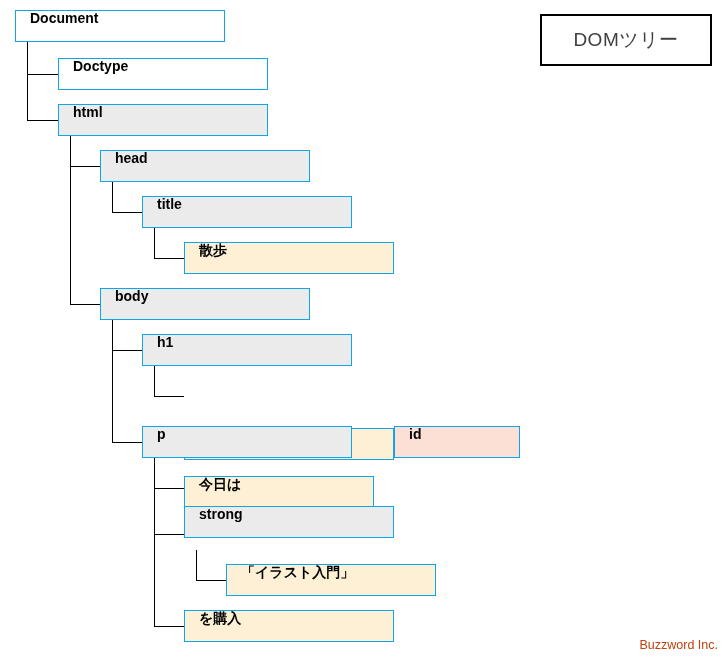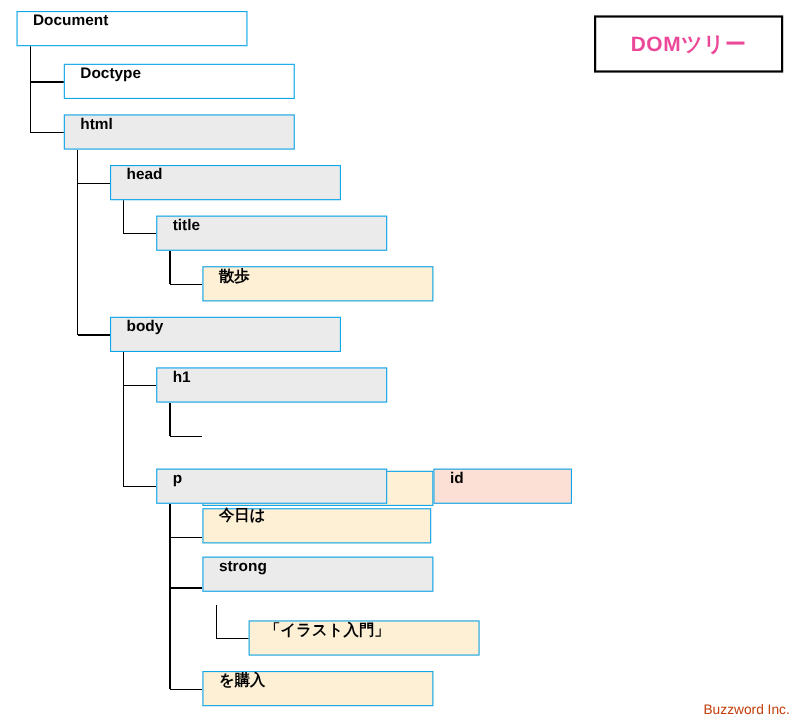--- a/index.html
+++ b/index.html
@@ -69,22 +69,22 @@
     box-sizing: border-box;
     border: 2px solid #000000;
     background: #ffffff;
     display: flex;
     align-items: center;
     justify-content: center;
     z-index: 3;
   }
   #title-card .title-text {
     font-size: 19px;
-    font-weight: bold;
-    color: #ec4899;
+    font-weight: normal;
+    color: #404040;
     letter-spacing: 0.5px;
   }
 
   
   #footer-credit {
     position: absolute;
     right: 10px;
     bottom: 8px;
     font-size: 12.5px;
     color: #c2410c;
@@ -149,21 +149,21 @@
       </div>
       <div class="node type-text" style="left: 184px; top: 380px; width: 210px; margin-top: 48px;">
         <span class="label">本屋へ</span>
       </div>
       <div class="node type-element" style="left: 142px; top: 426px; width: 210px;">
         <span class="label">p</span>
       </div>
       <div class="node type-attr" style="left: 394px; top: 426px; width: 126px;">
         <span class="label">id</span>
       </div>
-      <div class="node type-text" style="left: 184px; top: 462px; width: 208px; font-family: Liberation Mono, monospace;">
+      <div class="node type-text" style="left: 184px; top: 476px; width: 190px;">
         <span class="label">今日は</span>
       </div>
       <div class="node type-element" style="left: 184px; top: 506px; width: 210px;">
         <span class="label">strong</span>
       </div>
       <div class="node type-text" style="left: 226px; top: 564px; width: 210px;">
         <span class="label">「イラスト入門」</span>
       </div>
       <div class="node type-text" style="left: 184px; top: 610px; width: 210px;">
         <span class="label">を購入</span>

